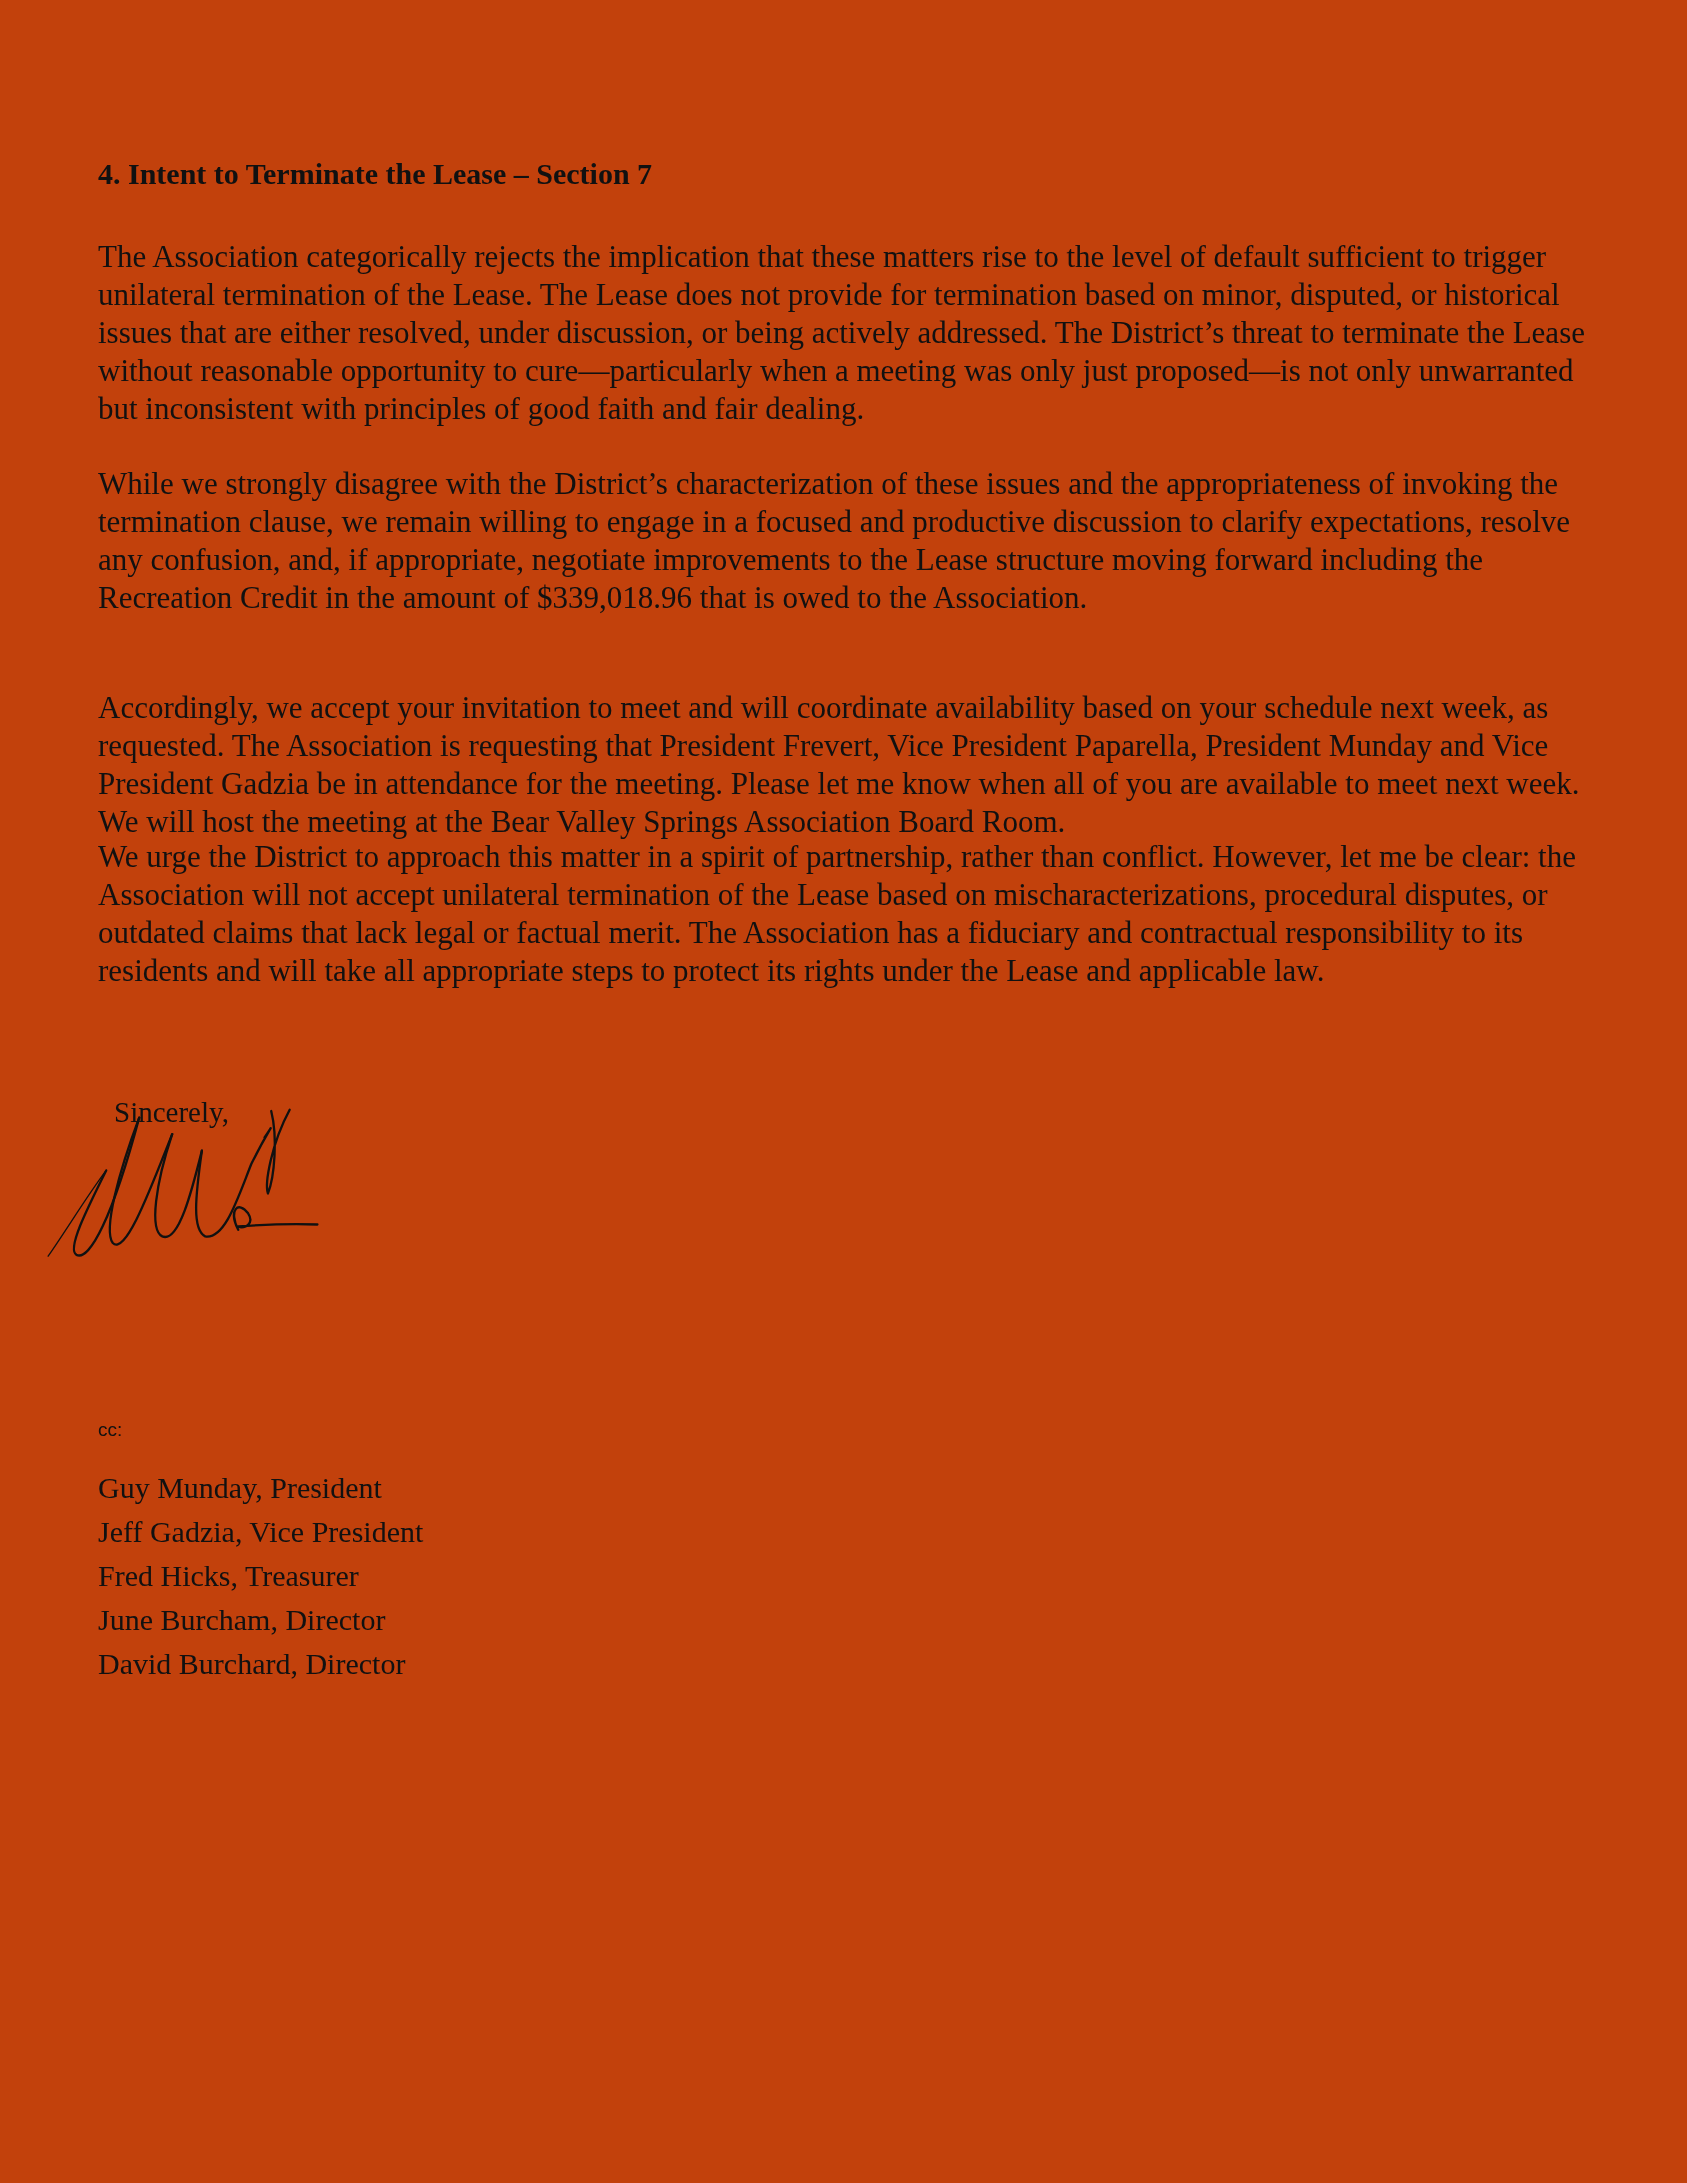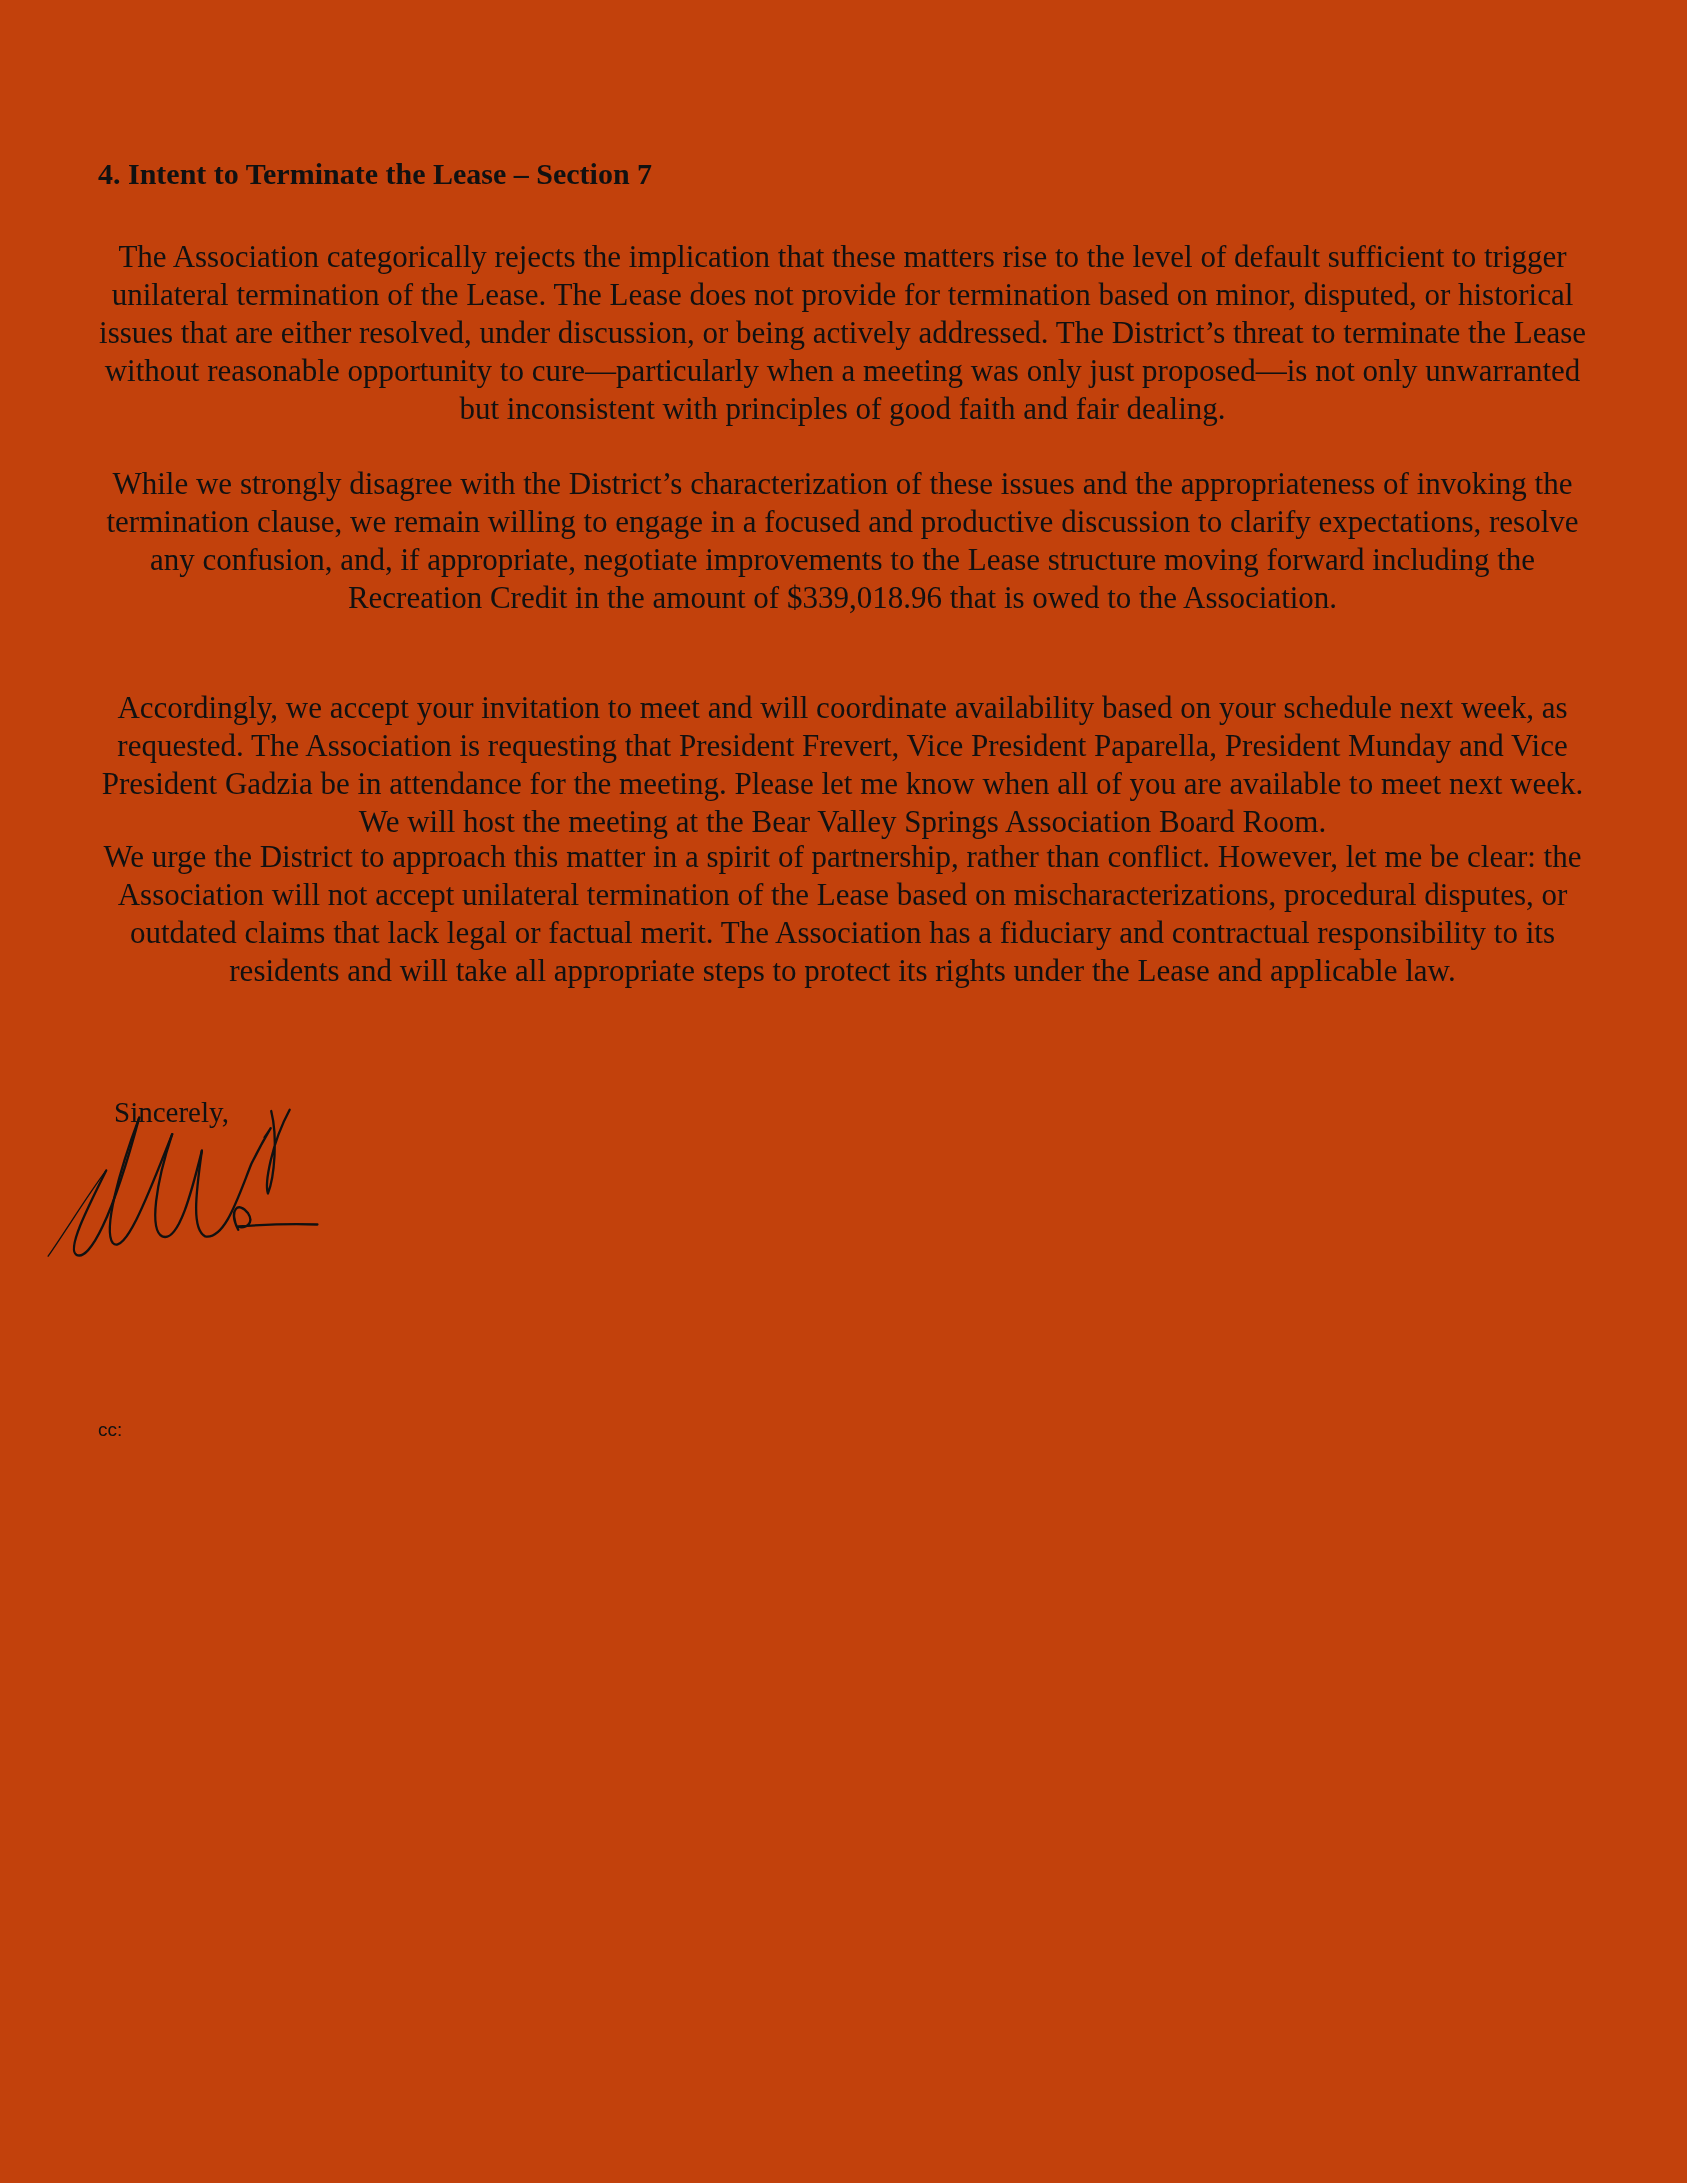--- a/index.html
+++ b/index.html
@@ -31,21 +31,21 @@
     letter-spacing: 0px;
     margin: 0;
   }
   .para {
     position: absolute;
     left: 98px;
     width: 1489px;
     font-size: 31px;
     line-height: 38px;
     margin: 0;
-    text-align: center;
+    text-align: left;
   }
   #p1 { top: 238px; }
   #p2 { top: 465px; }
   #p3 { top: 689px; }
   #p4 { top: 838px; }
 
   .closing {
     position: absolute;
     left: 98px;
     top: 1080px;
@@ -108,15 +108,22 @@
       <path d="M150 60 C 120 140, 95 230, 110 250 C 130 270, 170 160, 200 85"></path>
       <path d="M200 85 C 175 160, 165 230, 185 240 C 210 250, 230 170, 245 110"></path>
       <path d="M245 110 C 235 180, 230 230, 250 240 C 280 245, 300 180, 320 130 C 345 80, 360 60, 340 90"></path>
       <path d="M300 230 C 285 200, 300 185, 315 205 C 325 220, 310 230, 300 225 C 340 222, 380 220, 420 222"></path>
       <path d="M350 50 C 360 90, 355 150, 345 175 C 340 160, 350 100, 378 48"></path>
     </g>
   </svg>
 
 
   <div class="cc-label">cc:</div>
+  <ul class="cc-list">
+    <li>Guy Munday, President</li>
+    <li>Jeff Gadzia, Vice President</li>
+    <li>Fred Hicks, Treasurer</li>
+    <li>June Burcham, Director</li>
+    <li>David Burchard, Director</li>
+  </ul>
 
 </div>
 
 
 </body></html>

